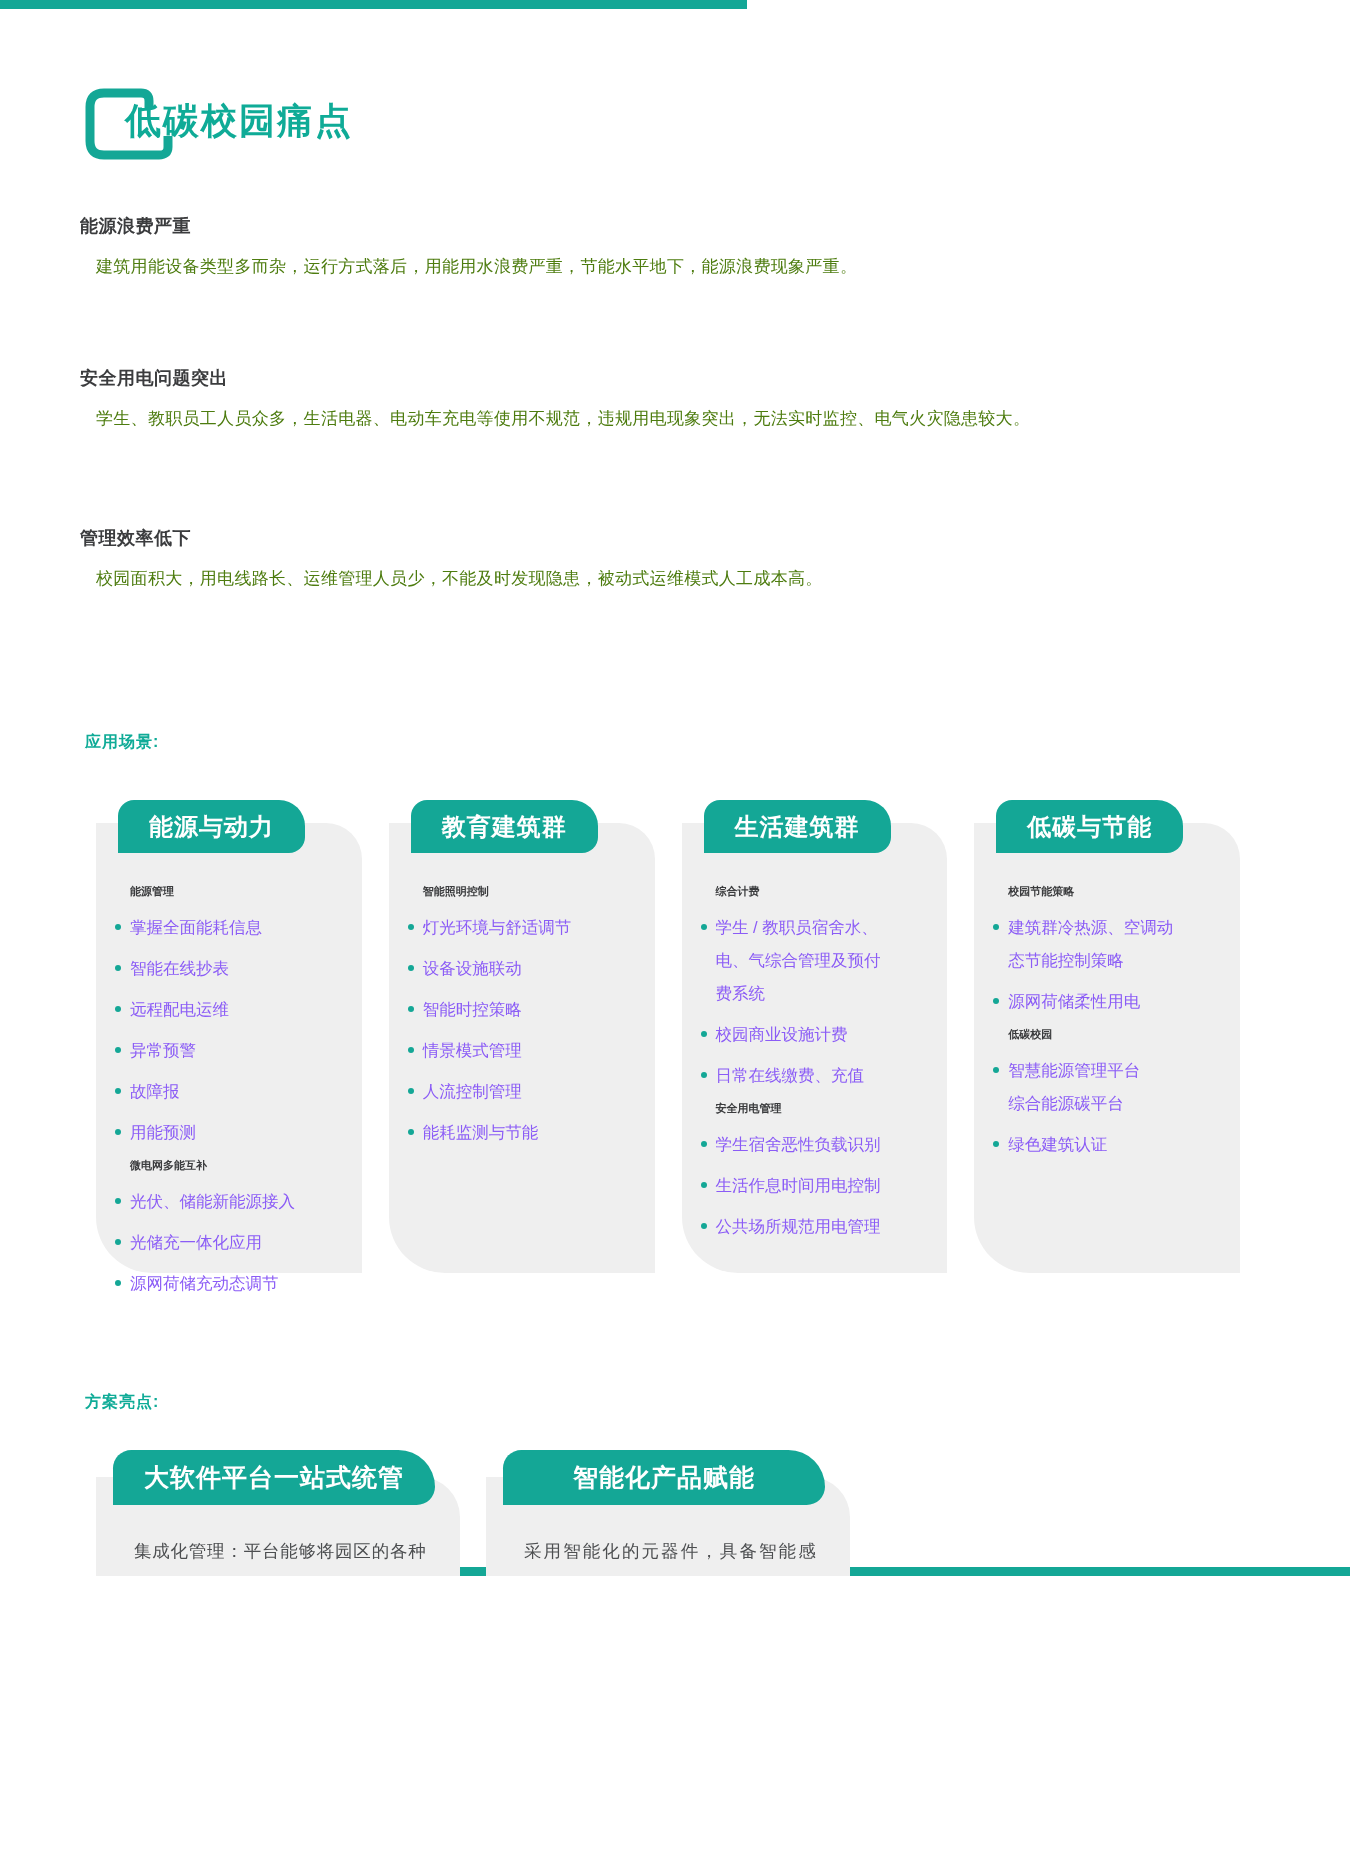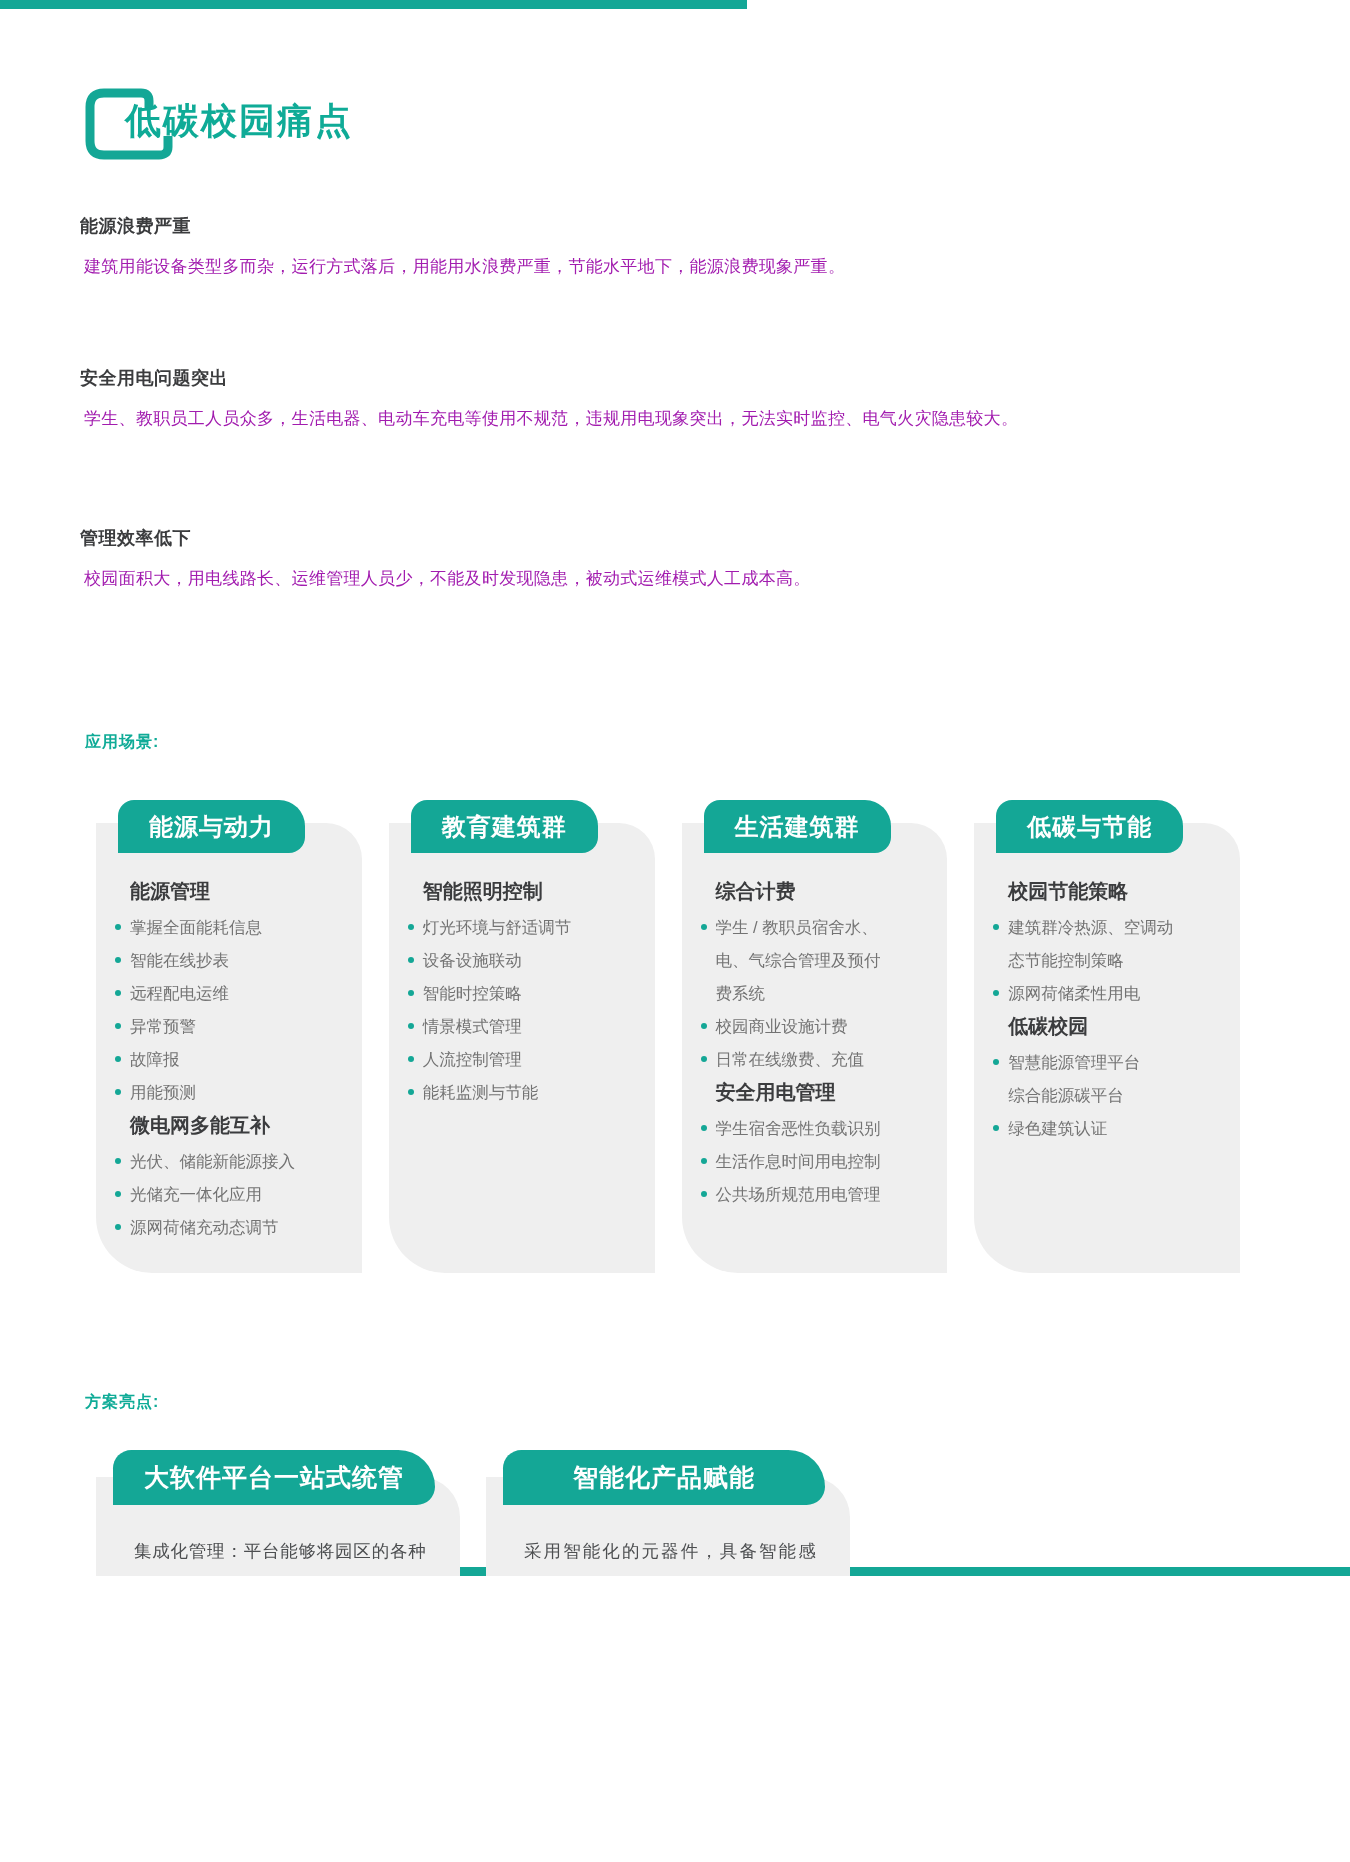--- a/index.html
+++ b/index.html
@@ -10,41 +10,41 @@
   .bottombar{position:absolute;bottom:0;right:0;width:946px;height:9px;background:#14a796;}
 
   .hero{position:absolute;top:0;left:0;}
   .hero svg{position:absolute;top:88px;left:85px;}
   .page-title{position:absolute;top:97px;left:125px;margin:0;font-size:36px;font-weight:700;
               color:#0fab97;letter-spacing:2px;white-space:nowrap;}
 
   .pain{position:absolute;left:80px;width:1180px;}
   .pain-1{top:214px;} .pain-2{top:366px;} .pain-3{top:526px;}
   .pain h3{margin:0 0 16px 0;font-size:18px;font-weight:700;color:#3b3c3e;letter-spacing:0.5px;}
-  .pain p{margin:4px;font-size:17px;color:#a21caf;letter-spacing:0.3px;line-height:26px;}
+  .pain p{margin:16px;font-size:17px;color:#4d7c0f;letter-spacing:0.3px;line-height:26px;}
 
   .sec-label{position:absolute;left:85px;margin:0;font-size:16px;font-weight:700;color:#0fab97;letter-spacing:1px;}
   .sec-label-scenarios{top:732px;}
   .sec-label-highlights{top:1392px;}
 
   .cards4{position:absolute;top:800px;left:96px;width:1144px;display:grid;
           grid-template-columns:repeat(4,1fr);gap:27px;}
   .scard{position:relative;height:473px;}
   .scard .badge{position:absolute;z-index:2;top:0;left:22px;width:187px;height:53px;
                 background:#14a796;border-radius:16px 26px 16px 0;
                 display:flex;align-items:center;justify-content:center;
                 color:#ffffff;font-size:24px;font-weight:700;letter-spacing:1px;}
   .scard .body{position:absolute;z-index:1;top:23px;left:0;right:0;height:450px;
                background:#efefef;border-radius:0 36px 0 56px;box-sizing:border-box;
                padding:56px 12px 0 34px;}
-  .scard h4{margin:0 0 8px 0;font-size:20px;font-weight:700;color:#3b3c3e;line-height:24px;}
+  .scard h4{margin:0 0 8px 0;font-size:11px;font-weight:700;color:#3b3c3e;line-height:24px;}
   .scard h4.g2{margin-top:4px;}
   .scard ul{margin:0;padding:0;list-style:none;}
-  .scard li{position:relative;font-size:16.5px;color:#737373;line-height:33px;
-            padding-left:0;margin-left:0;white-space:pre-line;}
+  .scard li{position:relative;font-size:16.5px;color:#8b5cf6;line-height:33px;
+            padding-left:0;margin-left:0;white-space:pre-line;margin-top:8px;}
   .scard li::before{content:"";position:absolute;left:-15px;top:13px;width:6px;height:6px;
                     border-radius:50%;background:#14a796;}
 
   .hcards{position:absolute;top:1450px;left:96px;width:1144px;display:grid;
           grid-template-columns:repeat(3,1fr);gap:26px;}
   .hcard{position:relative;height:345px;}
   .hcard .badge{position:absolute;z-index:2;top:0;left:17px;width:322px;height:55px;
                 background:#14a796;border-radius:20px 40px 20px 0;
                 display:flex;align-items:center;justify-content:center;
                 color:#ffffff;font-size:25px;font-weight:700;letter-spacing:1px;}

